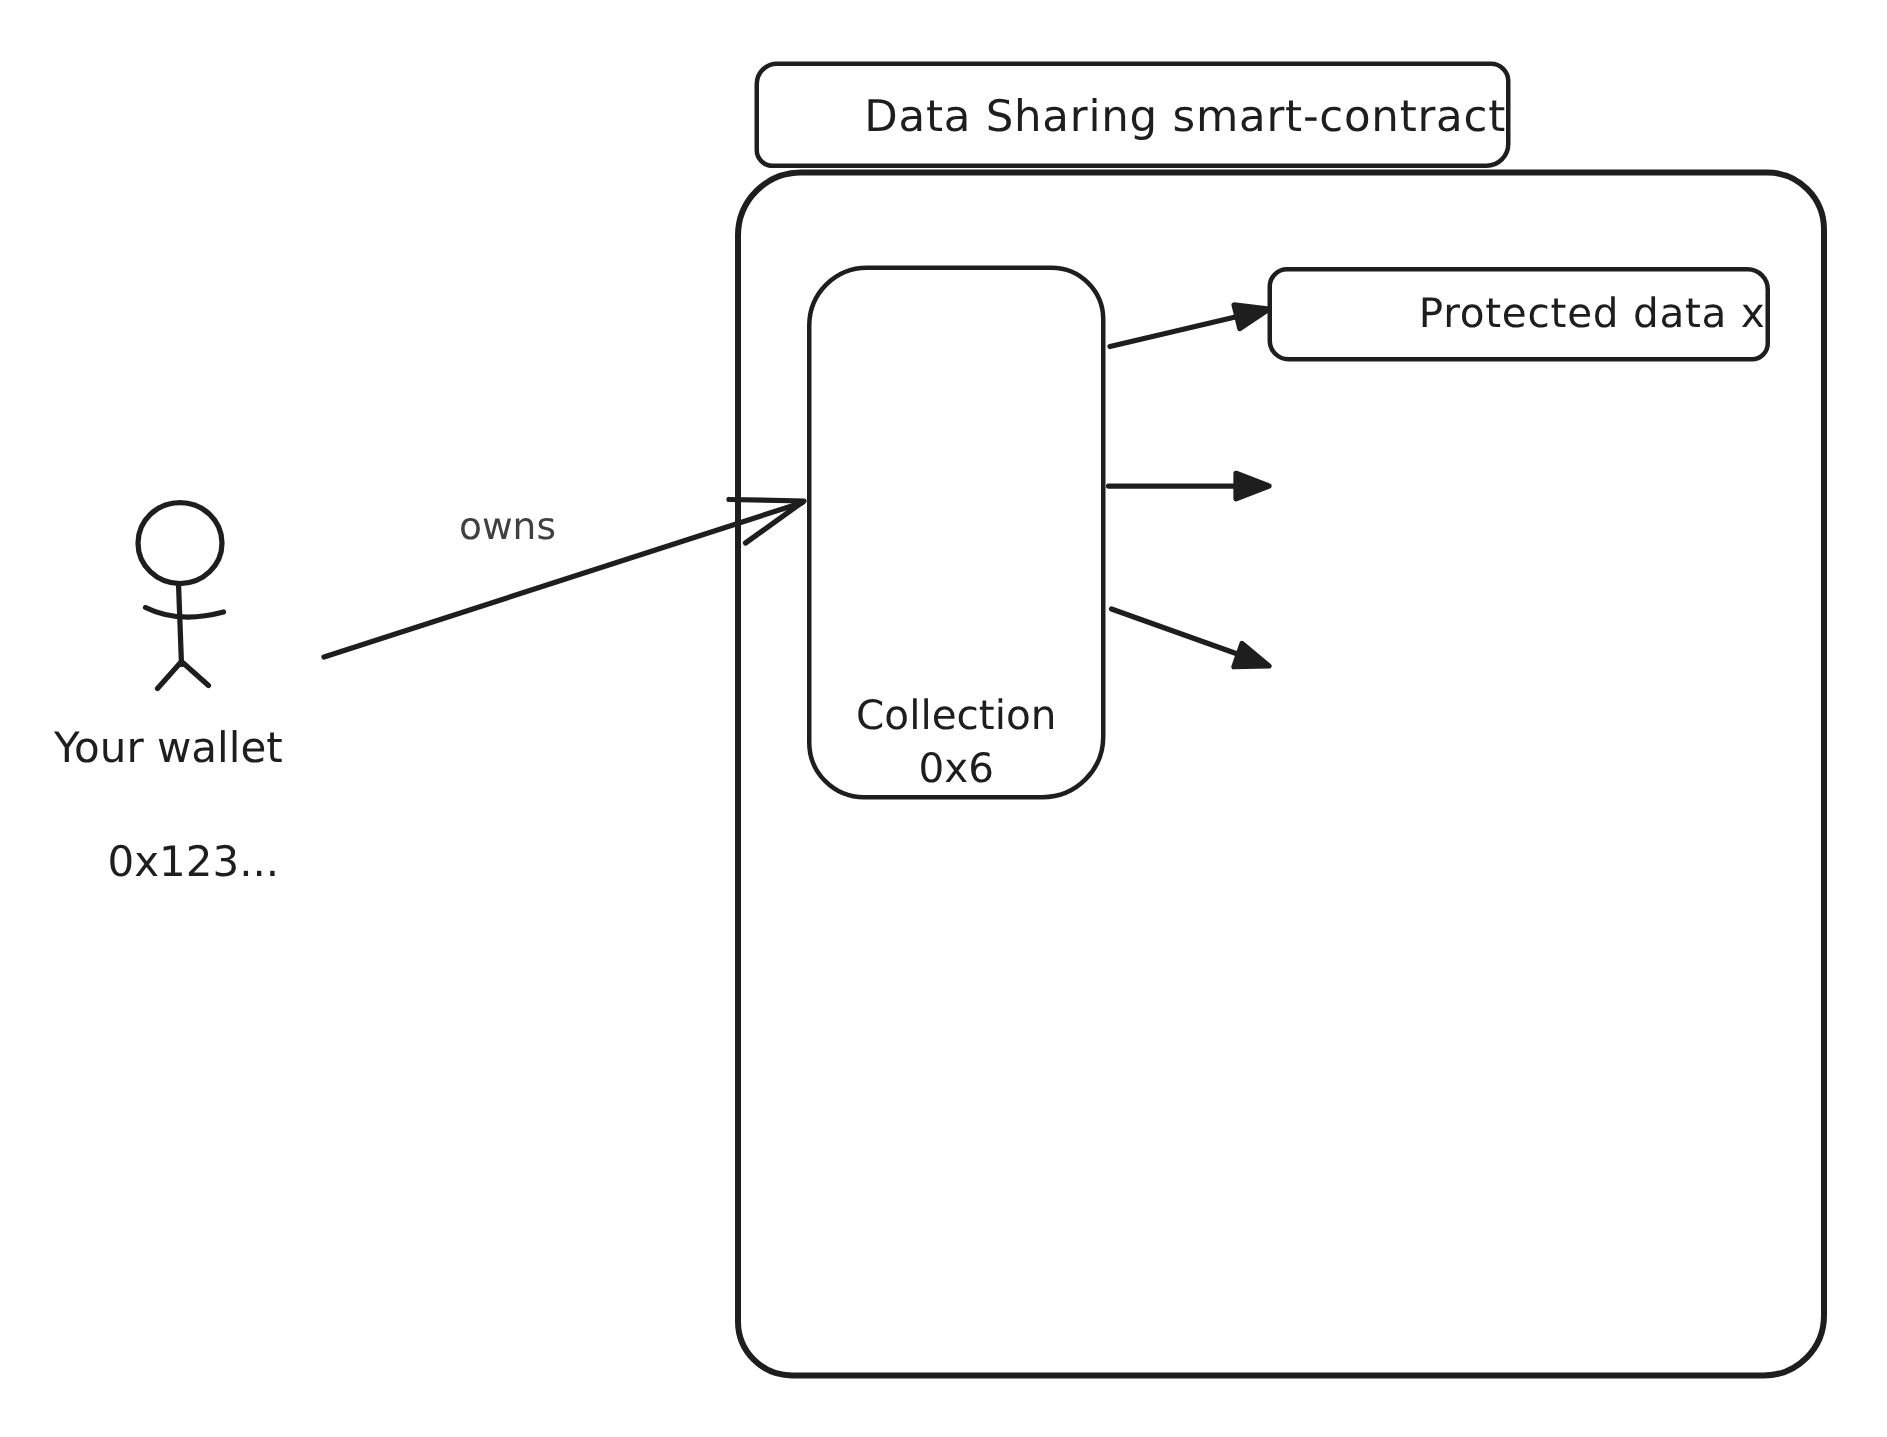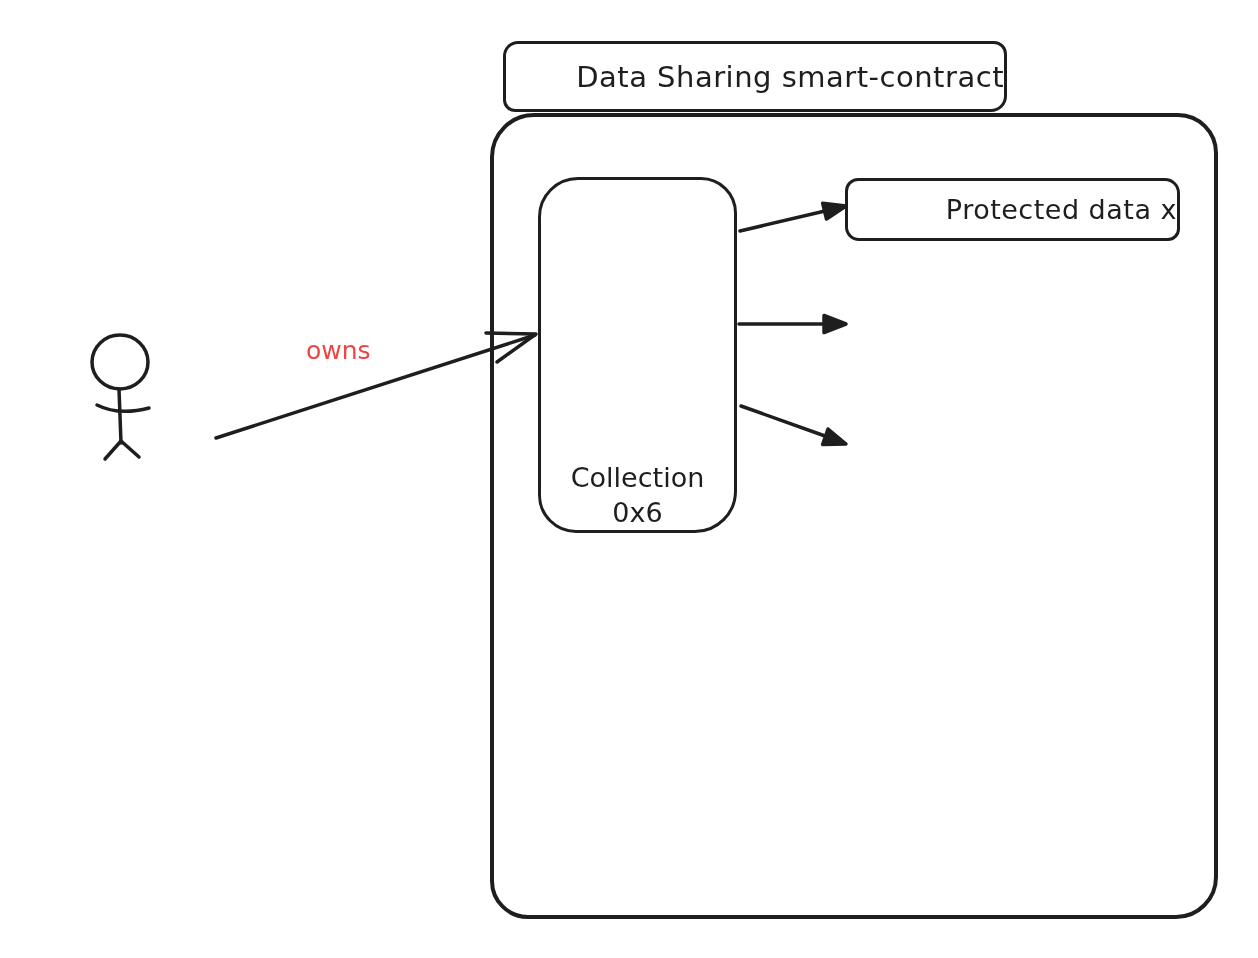--- a/index.html
+++ b/index.html
@@ -68,21 +68,21 @@
     left: 36px; top: 480px;
     font-size: 28px;
     line-height: 1.35;
     color: #1e1e1e;
     white-space: pre;
   }
   .owns-label {
     position: absolute;
     left: 306px; top: 336px;
     font-size: 25px;
-    color: #ef4444;
+    color: #404040;
   }
   #overlay {
     position: absolute;
     left: 0; top: 0;
     width: 1258px; height: 958px;
     z-index: 3;
     pointer-events: none;
   }
 </style>
 </head>
@@ -98,20 +98,23 @@
 
   <div class="box collection-box">
     <span>Collection</span>
     <span>0x6</span>
   </div>
 
   <div class="box protected-box protected-x">
     <span>Protected data x</span>
   </div>
 
+  <div class="wallet-label"><span>Your wallet</span><br>
+    <span>0x123...</span>
+  </div>
 
   <div class="owns-label">owns</div>
 
   <svg id="overlay" viewBox="0 0 1258 958" xmlns="http://www.w3.org/2000/svg" fill="none" stroke="#1e1e1e" stroke-width="3.5" stroke-linecap="round" stroke-linejoin="round">
 
     <g>
       <ellipse cx="120" cy="362" rx="28" ry="27"></ellipse>
       <path d="M119,389 L121,443"></path>
       <path d="M97,405 Q119,416 149,408"></path>
       <path d="M105,459 L121,441 L139,457"></path>

